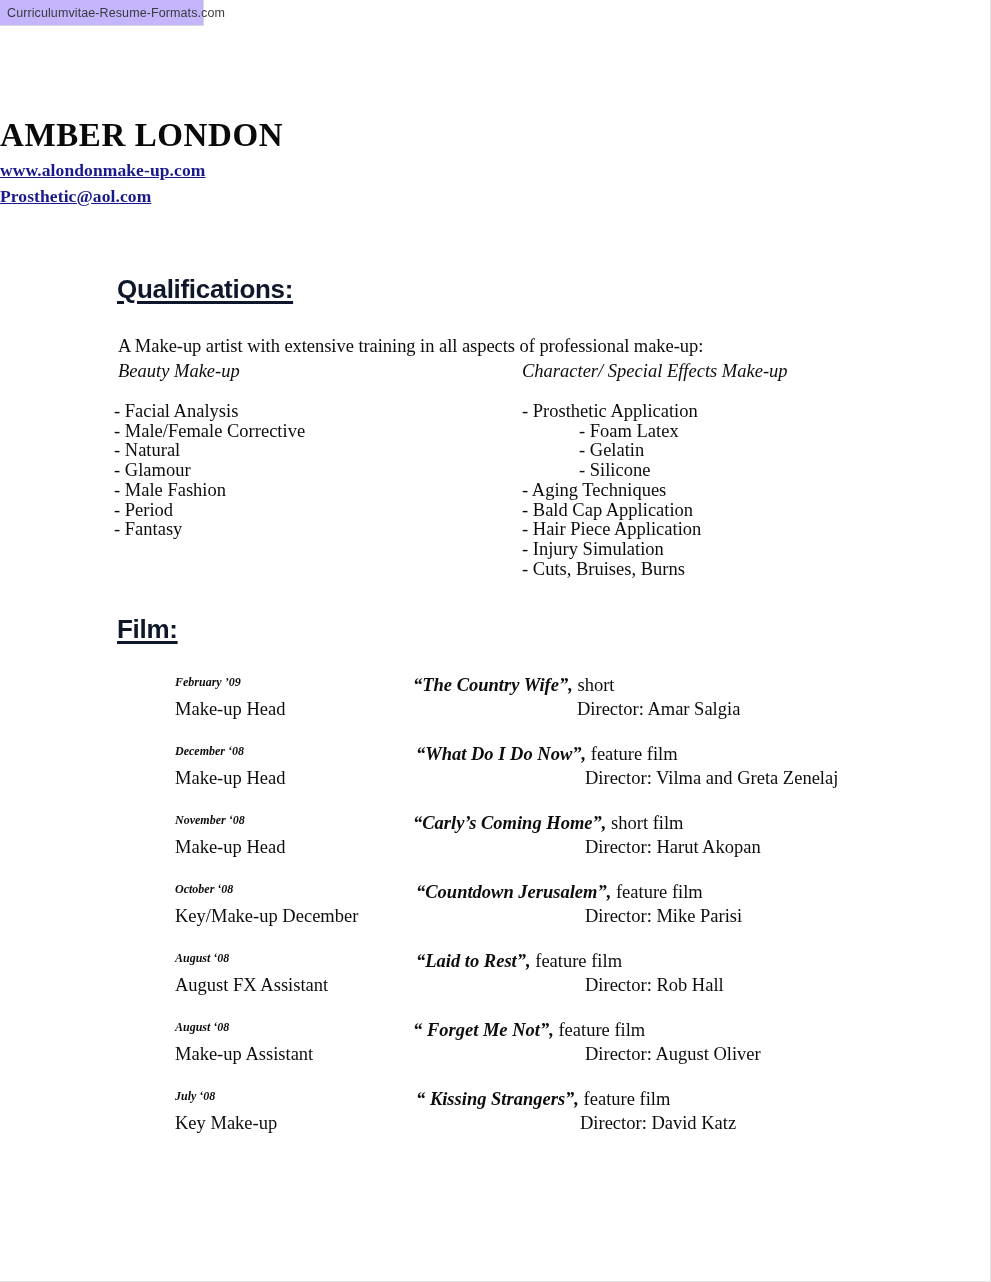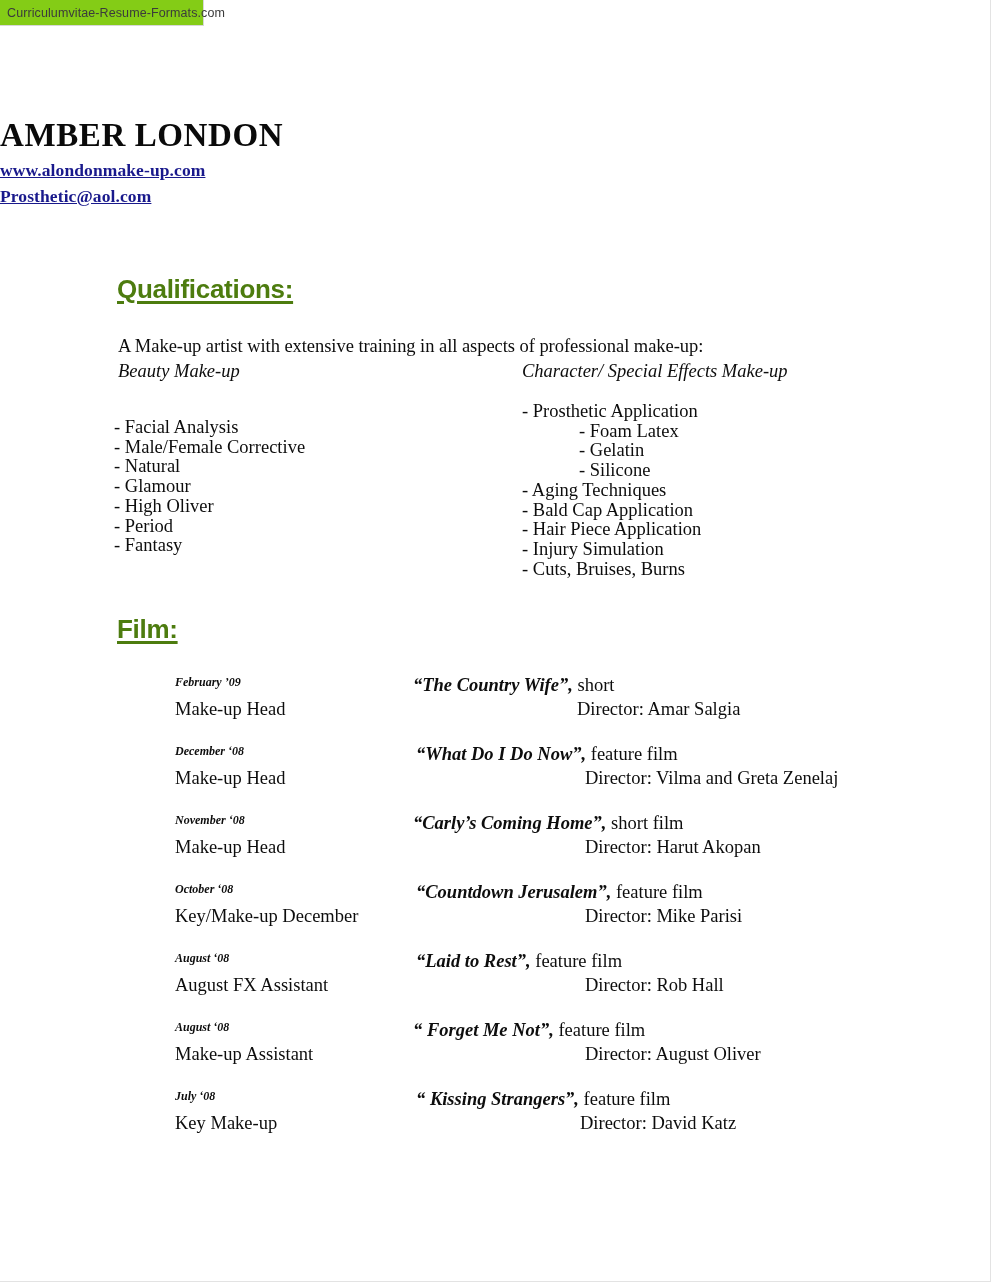--- a/index.html
+++ b/index.html
@@ -21,21 +21,21 @@
     color: #0d0d0d;
   }
 
   
   .watermark {
     position: absolute;
     left: 0;
     top: 0;
     width: 204px;
     height: 26px;
-    background: #84cc16;
+    background: #c4b5fd;
     border-right: 1px solid #d7d7d7;
     border-bottom: 1px solid #d7d7d7;
     box-sizing: border-box;
     display: flex;
     align-items: center;
     padding-left: 7px;
   }
   .watermark-text {
     font-family: "Liberation Sans", "DejaVu Sans", sans-serif;
     font-size: 12.5px;
@@ -79,21 +79,21 @@
   }
   .contact-line.second { margin-top: 5px; }
 
   
   .section-heading {
     position: absolute;
     font-family: "Liberation Sans", "DejaVu Sans", sans-serif;
     font-weight: bold;
     font-size: 26px;
     letter-spacing: -0.3px;
-    color: #4d7c0f;
+    color: #0f172a;
     text-decoration: underline;
     text-underline-offset: 3px;
     text-decoration-thickness: 2.5px;
   }
   #qualifications-heading { left: 117px; top: 274px; }
   #film-heading { left: 117px; top: 614px; }
 
   
   .qual-intro {
     position: absolute;
@@ -118,21 +118,21 @@
   #character-col-head { left: 522px; top: 0; }
 
   .qual-list {
     position: absolute;
     list-style: none;
     margin: 0;
     padding: 0;
     font-size: 18.5px;
     line-height: 19.7px;
   }
-  #beauty-list { left: 114px; top: 41px; margin-top: 16px; }
+  #beauty-list { left: 114px; top: 41px; }
   #character-list { left: 522px; top: 41px; }
   .qual-list li { white-space: nowrap; }
   .qual-list li.sub { padding-left: 57px; }
 
   
   .film-list {
     position: absolute;
     left: 0;
     right: 0;
     top: 675px;
@@ -195,21 +195,21 @@
 
   <div class="qual-cols">
     <div class="col-head" id="beauty-col-head">Beauty Make-up</div>
     <div class="col-head" id="character-col-head">Character/ Special Effects Make-up</div>
 
     <ul class="qual-list" id="beauty-list">
         <li>-  Facial Analysis</li>
         <li>- Male/Female Corrective</li>
         <li>-  Natural</li>
         <li>-  Glamour</li>
-        <li>-  High Oliver</li>
+        <li>-  Male Fashion</li>
         <li>-  Period</li>
         <li>- Fantasy</li>
       </ul>
     <ul class="qual-list" id="character-list">
         <li>- Prosthetic Application</li>
         <li class="sub">- Foam Latex</li>
         <li class="sub">- Gelatin</li>
         <li class="sub">- Silicone</li>
         <li>- Aging Techniques</li>
         <li>- Bald Cap Application</li>

